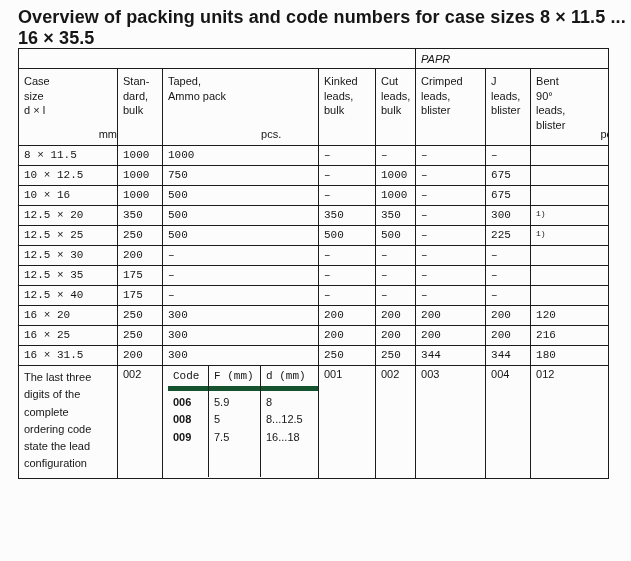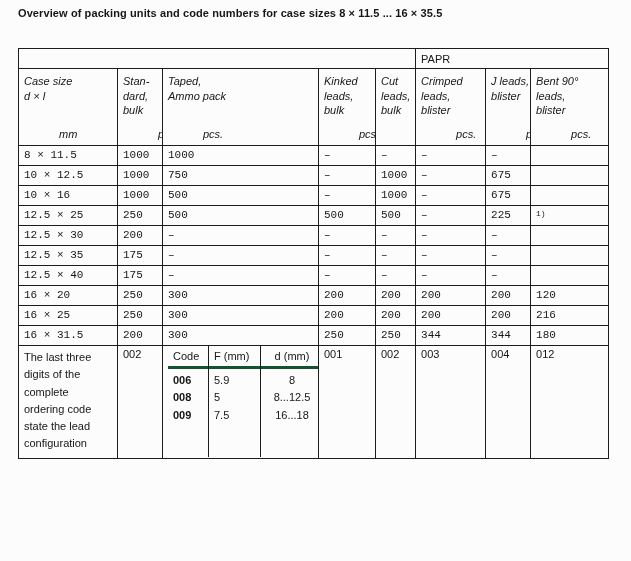--- a/index.html
+++ b/index.html
@@ -5,43 +5,43 @@
   html,body{margin:0;padding:0;}
   body{
     width:631px;height:561px;
     background:#fcfcfc;
     font-family:"Liberation Sans","DejaVu Sans",sans-serif;
     color:#161616;
   }
   .page{position:relative;width:631px;height:561px;overflow:hidden;}
   .doc-title{
     position:absolute;left:18px;top:7px;
-    font-size:11px;font-weight:bold;letter-spacing:0.1px;
+    font-size:18px;font-weight:bold;letter-spacing:0.1px;
   }
   table.main{
     position:absolute;left:18px;top:48px;
     width:590px;border-collapse:collapse;table-layout:fixed;
   }
   table.main td, table.main th{
     border:1px solid #1c1c1c;
     font-size:11px;font-weight:normal;text-align:left;
     vertical-align:top;padding:0 0 0 5px;overflow:hidden;
     box-sizing:border-box;
   }
   
   tr.papr{height:20px;}
   tr.papr td{vertical-align:middle;}
   td.papr-cell{
-    text-align:center;font-weight:bold;padding:0;font-size:11.5px;
+    text-align:center;font-weight:bold;padding:0;font-size:11.5px;font-style:italic;
   }
   
   tr.hdr{height:77px;}
   .hwrap{
-    height:76px;display:flex;flex-direction:column;
-    padding-top:5px;box-sizing:border-box;font-style:italic;
+    height:76px;display:flex;flex-direction:row;
+    padding-top:5px;box-sizing:border-box;
   }
   .hlines div{line-height:14.5px;}
   .unit{margin-top:auto;line-height:13px;padding-bottom:4px;margin-left:35px;}
   
   tr.drow{height:20px;font-family:Liberation Mono, monospace;}
   tr.drow td{line-height:19px;white-space:nowrap;}
   .fnmark{
     font-size:8px;line-height:10px;vertical-align:top;
     position:relative;top:3px;
   }
@@ -49,25 +49,26 @@
   tr.code-row{height:113px;}
   tr.code-row td{vertical-align:top;}
   td.codeval{font-weight:bold;padding-top:3px;line-height:16px;}
   .desc div{line-height:17.3px;}
   .desc{padding-top:3px;}
   td.sub-cell{padding:0;}
   .sub{display:flex;align-items:stretch;height:111px;}
   .scol{box-sizing:border-box;}
   .scol.c1{width:41px;}
   .scol.c2{width:52px;}
-  .scol.c3{flex:1;text-align:center;}
+  .scol.c3{flex:1;}
   .scol.b-r{border-right:1px solid #1c1c1c;}
   .shead{
     height:20px;line-height:20px;padding-left:5px;
-    border-bottom:3px solid #14532d;
+    border-bottom:5px solid #14532d;
+    font-family:Liberation Mono, monospace;
   }
   .svals{padding:3px 0 0 5px;}
   .svals div{line-height:17.3px;}
   .svals.codes div{font-weight:bold;}
 </style>
 </head>
 <body>
 
 <div class="page">
 
@@ -194,20 +195,30 @@
           <td>10 × 16</td>
           <td>1000</td>
           <td>500</td>
           <td>–</td>
           <td>1000</td>
           <td>–</td>
           <td>675</td>
           <td></td>
         </tr>
         <tr class="drow">
+          <td>12.5 × 20</td>
+          <td>350</td>
+          <td>500</td>
+          <td>350</td>
+          <td>350</td>
+          <td>–</td>
+          <td>300</td>
+          <td><span class="fnmark">1)</span></td>
+        </tr>
+        <tr class="drow">
           <td>12.5 × 25</td>
           <td>250</td>
           <td>500</td>
           <td>500</td>
           <td>500</td>
           <td>–</td>
           <td>225</td>
           <td><span class="fnmark">1)</span></td>
         </tr>
         <tr class="drow">

